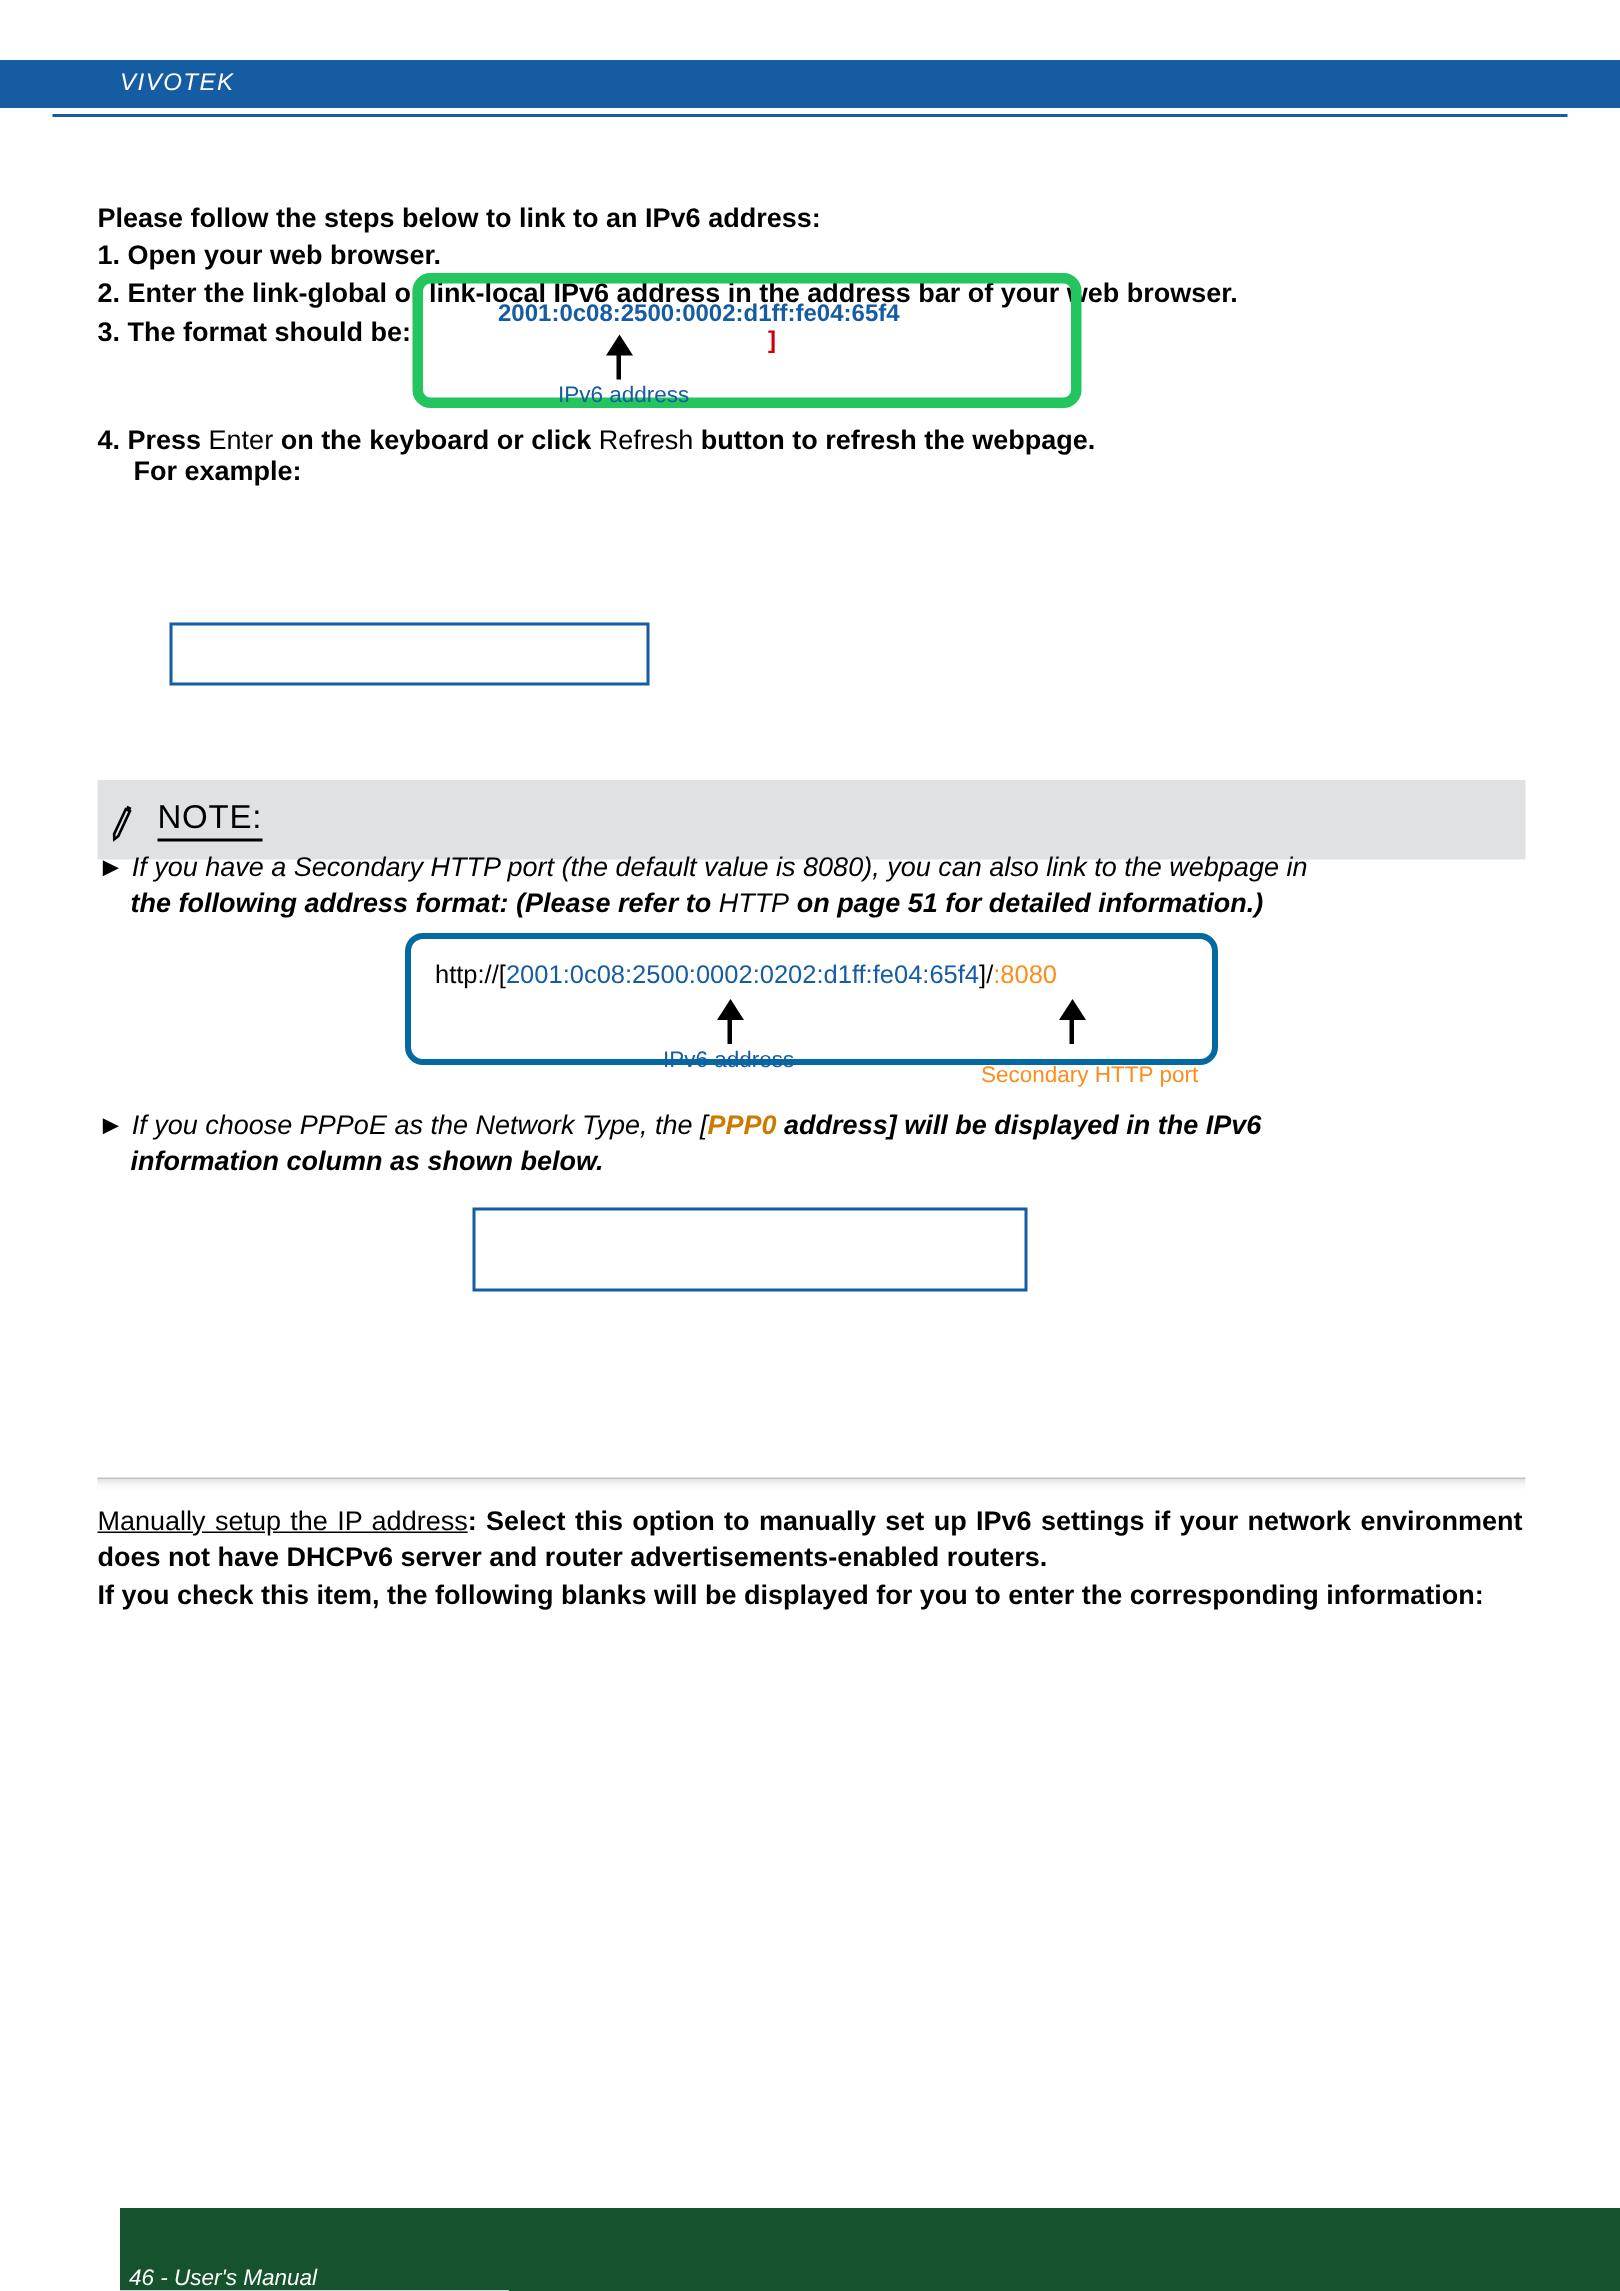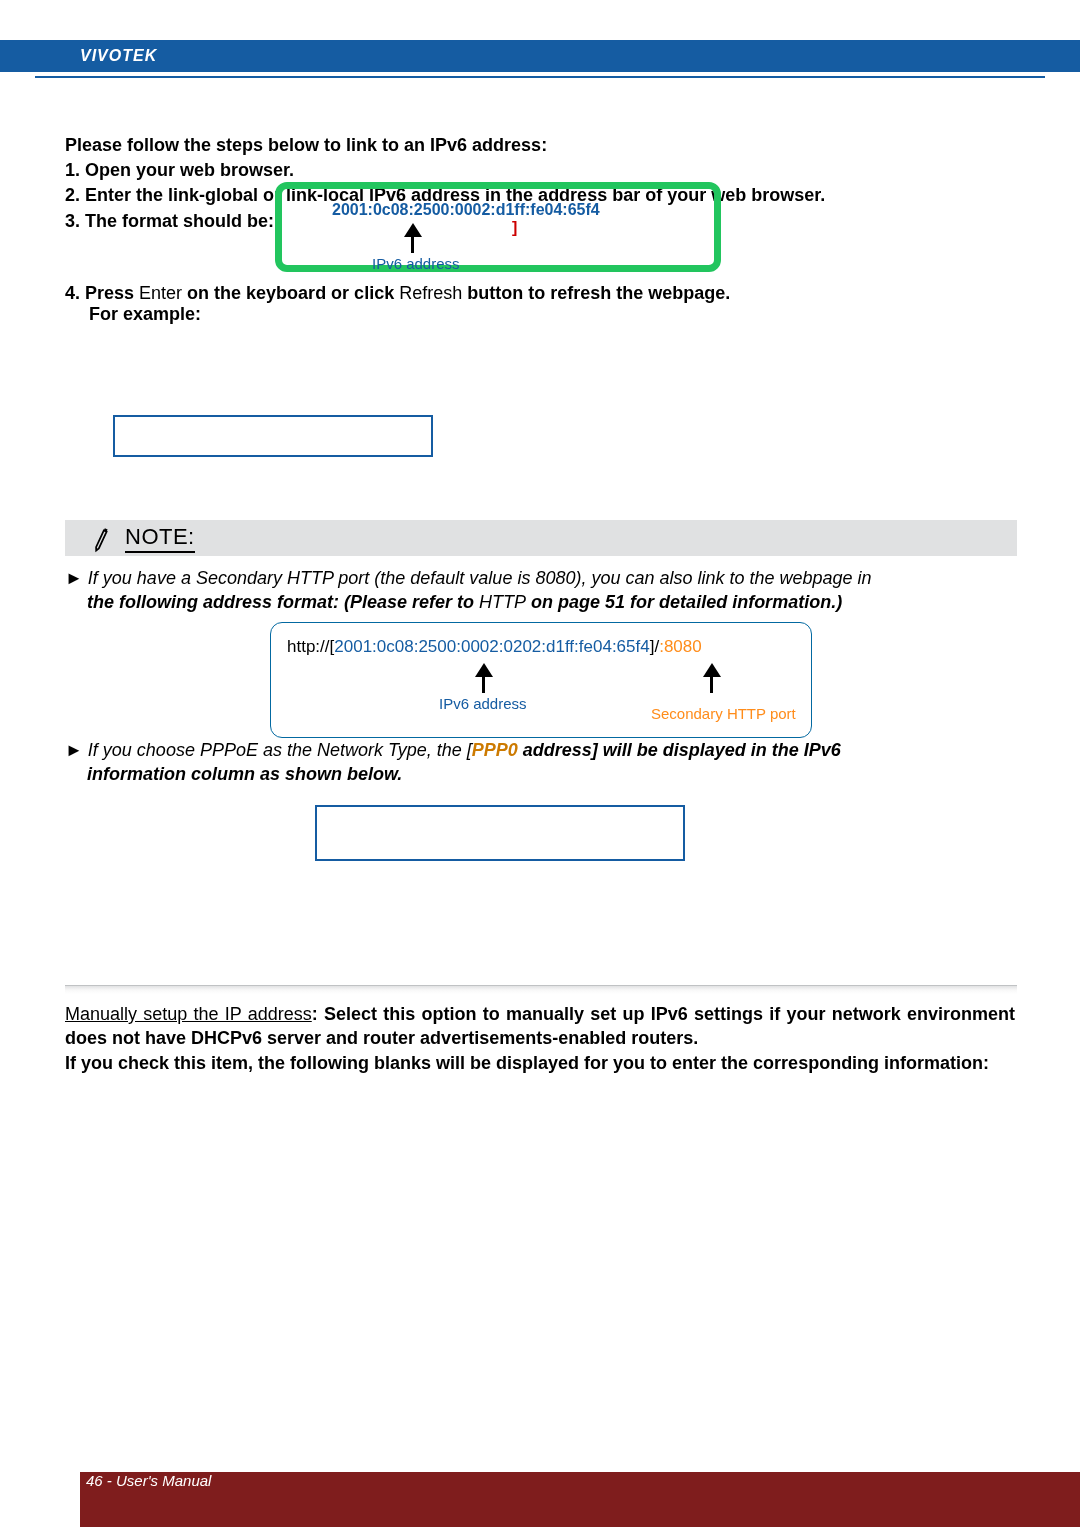--- a/index.html
+++ b/index.html
@@ -17,21 +17,21 @@
     left: 0;
     right: 0;
     height: 32px;
     background: #155ca2;
     display: flex;
     align-items: center;
     padding-left: 80px;
   }
   .header-brand {
     color: #fff;
-    font-weight: bold;
+    font-weight: normal;
     font-style: italic;
     font-size: 16px;
     letter-spacing: 1px;
   }
   .header-underline {
     position: absolute;
     top: 76px;
     left: 35px;
     right: 35px;
     height: 2px;
@@ -118,25 +118,25 @@
     left: 48px;
     width: 320px;
     height: 42px;
     border: 2px solid #155ca2;
   }
   .note-band {
     position: absolute;
     top: 400px;
     left: 0;
     right: -2px;
-    height: 36px;
+    height: 53px;
     background: #e0e1e2;
     display: flex;
     align-items: center;
-    padding-left: 24px;
+    padding-left: 4px;
     gap: 10px;
   }
   .pencil-icon {
     width: 26px; height: 26px;
     display: inline-block;
     transform: rotate(-20deg);
   }
   .pencil-icon svg { width: 100%; height: 100%; }
   .note-text {
     font-size: 22px;
@@ -153,22 +153,22 @@
     font-size: 18px;
     line-height: 1.35;
   }
   .note1 .bullet { font-style: normal; }
   .note1 .bold { font-weight: bold; }
   .url-box-2 {
     position: absolute;
     top: 502px;
     left: 205px;
     width: 542px;
-    height: 116px;
-    border: 1px solid #0369a1;
+    height: 88px;
+    border: 4px solid #0369a1;
     border-radius: 12px;
   }
   .url-box-2 .url-text {
     position: absolute;
     top: 14px;
     left: 16px;
     font-size: 17px;
   }
   .url2-plain { color: #000; }
   .url2-br { color: #000; }
@@ -231,26 +231,26 @@
     text-align: justify;
   }
   .manual-block .uline { text-decoration: underline; font-weight: normal; }
   .manual-block .bold { font-weight: bold; }
   .footer {
     position: absolute;
     left: 80px;
     bottom: 0;
     width: calc(100% - 80px);
     height: 55px;
-    background: #7f1d1d;
+    background: #14532d;
     color: #fff;
     font-style: italic;
     font-size: 15px;
     display: flex;
-    align-items: flex-start;
+    align-items: flex-end;
     padding-left: 6px;
   }
 </style>
 </head>
 <body>
 
 <div class="header-band">
   <span class="header-brand">VIVOTEK</span>
 </div>
 <div class="header-underline"></div>

